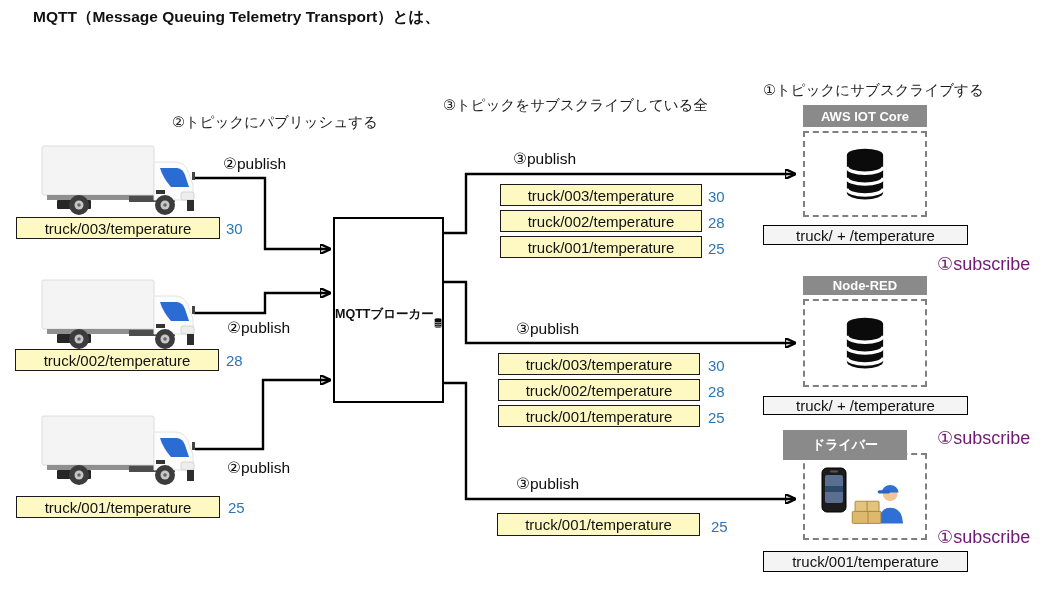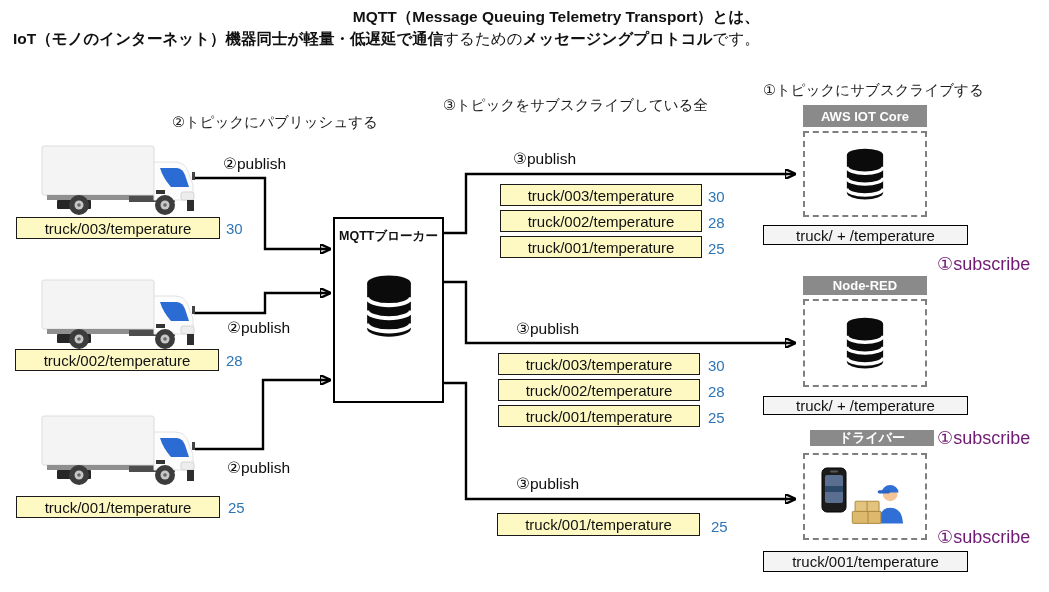--- a/index.html
+++ b/index.html
@@ -3,34 +3,34 @@
 <meta charset="utf-8">
 <style>
   html,body{margin:0;padding:0;background:#fff;}
   .canvas{
     position:relative;width:1049px;height:592px;background:#ffffff;overflow:hidden;
     font-family:"Liberation Sans","DejaVu Sans",sans-serif;color:#111;
   }
   .connectors{position:absolute;left:0;top:0;z-index:1;}
   .connectors path{stroke:#000;stroke-width:2.4;fill:none;}
   .abs{position:absolute;}
-  .title{left:13px;top:6px;font-size:15.5px;line-height:22px;z-index:3;text-align:right;}
+  .title{left:33px;top:6px;font-size:15.5px;line-height:22px;z-index:3;}
   .b{font-weight:700;}
   .annot{position:absolute;font-size:14.5px;color:#1c1c1c;z-index:3;line-height:19px;}
   .pub-label{position:absolute;font-size:15.5px;color:#0d0d0d;z-index:4;margin-left:20px;}
   .sub-label{position:absolute;font-size:18px;color:#701a75;z-index:4;}
   .topic-box{
     position:absolute;box-sizing:border-box;background:#fef9c3;border:1.4px solid #1a1a1a;
     display:flex;align-items:center;justify-content:center;font-size:15px;z-index:4;white-space:nowrap;
   }
   .topic-box.light{background:#f4f4f4;border:1.3px solid #000;}
   .value{position:absolute;color:#2e75b6;font-size:15px;z-index:4;}
   .broker{
     position:absolute;left:333px;top:217px;width:111px;height:186px;box-sizing:border-box;
-    border:2.6px solid #000;background:#fff;z-index:2;display:flex;flex-direction:column;align-items:center;
+    border:2.6px solid #000;background:#fff;z-index:2;display:flex;align-items:center;
   }
   .broker-label{font-size:12.5px;font-weight:700;margin-top:9px;white-space:nowrap;}
   .broker-db{margin-top:26px;}
   .card-header{
     position:absolute;box-sizing:border-box;background:#8a8a8a;color:#fff;font-weight:700;font-size:13px;
     display:flex;align-items:center;justify-content:center;z-index:4;white-space:nowrap;
   }
   .dashed-box{
     position:absolute;box-sizing:border-box;border:2px dashed #7f7f7f;background:#fff;z-index:2;
     display:flex;align-items:center;justify-content:center;
@@ -100,21 +100,20 @@
     <path d="M194,178 H265 V249 H330" marker-end="url(#arrow)"></path>
     <path d="M194,313 H265 V293 H330" marker-end="url(#arrow)"></path>
     <path d="M195,449 H263 V380 H330" marker-end="url(#arrow)"></path>
     <path d="M444,233 H466 V174 H795" marker-end="url(#arrow)"></path>
     <path d="M444,282 H466 V343 H795" marker-end="url(#arrow)"></path>
     <path d="M444,383 H466 V499 H795" marker-end="url(#arrow)"></path>
   </svg>
 
   <div class="abs title">
     <div class="b">MQTT（Message Queuing Telemetry Transport）とは、</div>
-    <div><span class="b">IoT（モノのインターネット）機器同士が軽量・低遅延で通信</span><span>するための</span><span class="b">メッセージングプロトコル</span><span>です。</span></div>
   </div>
 
   <div class="annot" style="left:172px;top:113px;">②トピックにパブリッシュする</div>
   <div class="annot" style="left:443px;top:96px;">
     <div>③トピックをサブスクライブしている全</div>
   </div>
   <div class="annot" style="left:763px;top:81px;">①トピックにサブスクライブする</div>
 
   <svg class="truck-svg" style="left:37px;top:143px;" width="160" height="73" viewBox="0 0 160 73">
       <use href="#sym-truck"></use>
@@ -175,21 +174,21 @@
 
   <div class="card-header" style="left:803px;top:276px;width:124px;height:19px;">Node-RED</div>
   <div class="dashed-box" style="left:803px;top:299px;width:124px;height:88px;">
     <svg width="44" height="58" viewBox="0 0 60 80">
         <use href="#sym-db"></use>
       </svg>
   </div>
   <div class="topic-box light" style="left:763px;top:396px;width:205px;height:19px;">truck/ + /temperature</div>
   <div class="sub-label" style="left:937px;top:427px;">①subscribe</div>
 
-  <div class="card-header" style="left:810px;top:430px;width:124px;height:16px;">ドライバー</div>
+  <div class="card-header" style="left:783px;top:430px;width:124px;height:30px;">ドライバー</div>
   <div class="dashed-box" style="left:803px;top:453px;width:124px;height:87px;">
     <div class="driver-icons">
       <svg class="phone" width="26" height="46" viewBox="0 0 26 46">
           <use href="#sym-phone"></use>
         </svg>
       <svg class="worker" width="58" height="48" viewBox="0 0 62 52">
           <use href="#sym-worker"></use>
         </svg>
     </div>
   </div>

